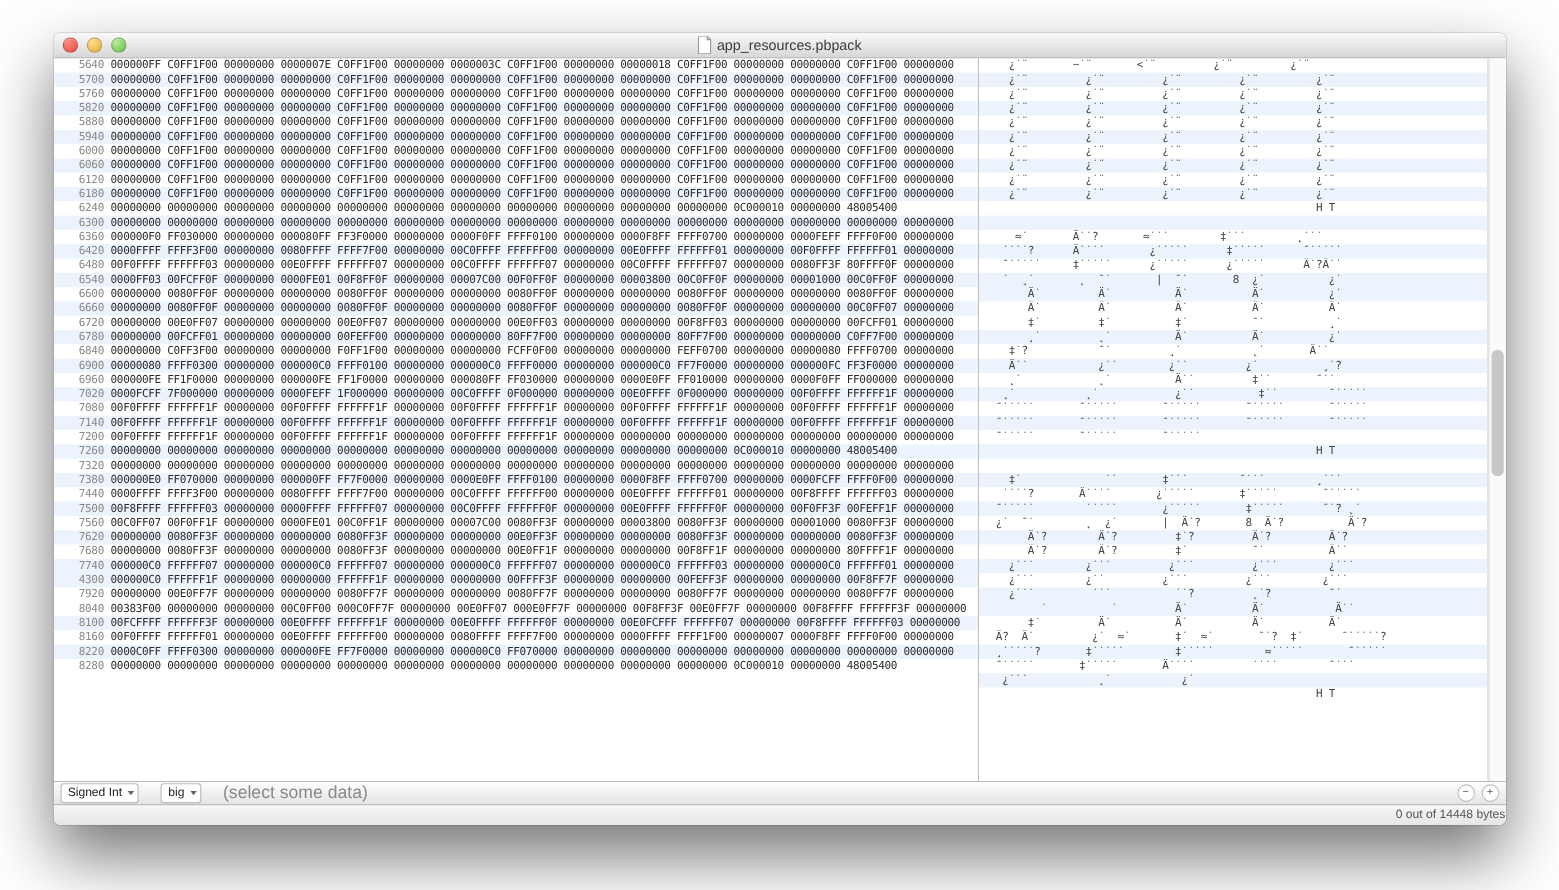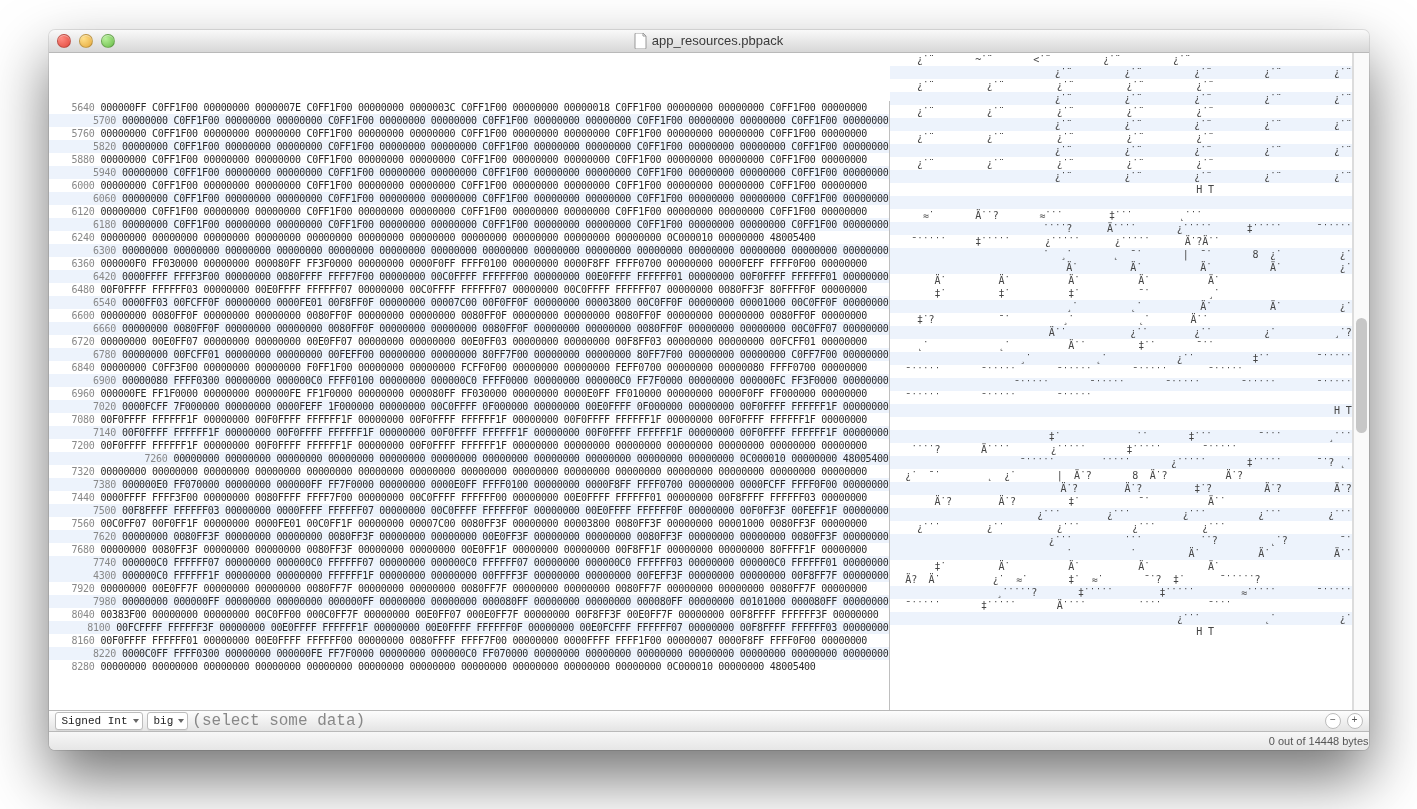--- a/index.html
+++ b/index.html
@@ -55,21 +55,20 @@
     background: #fff;
     display: flex;
     overflow: hidden;
     border-bottom: 1px solid #b9b9b9;
   }
   .hex-pane {
     flex: 0 0 840px;
     overflow: hidden;
     position: relative;
     border-right: 1px solid #bfbfbf;
-    margin-top: 48px;
   }
   .ascii-pane {
     flex: 1;
     overflow: hidden;
     position: relative;
     border-right: 1px solid #dcdcdc;
   }
   .scrollbar {
     width: 15px;
     background: #fafafa;
@@ -77,21 +76,21 @@
     position: relative;
   }
   .scroll-thumb {
     position: absolute;
     left: 2px; right: 2px;
     top: 265px; height: 115px;
     border-radius: 6px;
     background: #c7c7c7;
   }
   .row { display:flex; height:13px; line-height:13px; white-space: pre; }
-  .row.alt { background:#edf3fc;justify-content:flex-end; }
+  .row.alt { background:#edf3fc; }
   .addr {
     width: 46px;
     color:#888;
     text-align:right;
     padding-right:6px;
     font-family: Monaco, Menlo, Consolas, monospace;
     font-size:10px;
     letter-spacing:-0.3px;
     flex-shrink:0;
   }
@@ -110,23 +109,22 @@
     padding-left:10px;
     overflow:hidden;
   }
   .statusbar {
     height: 20px;
     display:flex;
     align-items:center;
     background: linear-gradient(#fdfdfd,#e4e4e4);
     border-bottom:1px solid #b9b9b9;
     padding:0 6px;
-    gap:4px;
+    gap:20px;
     position:relative;
-    font-family:Liberation Mono, monospace;
   }
   .select {
     display:inline-flex;
     align-items:center;
     height:16px;
     font-size:11px;
     padding:0 14px 0 6px;
     background:#fff;
     border:1px solid #bcbcbc;
     border-radius:3px;
@@ -217,21 +215,20 @@
         <div class="row"><span class="addr">7320</span><span class="hex">00000000 00000000 00000000 00000000 00000000 00000000 00000000 00000000 00000000 00000000 00000000 00000000 00000000 00000000 00000000</span></div>
         <div class="row alt"><span class="addr">7380</span><span class="hex">000000E0 FF070000 00000000 000000FF FF7F0000 00000000 0000E0FF FFFF0100 00000000 0000F8FF FFFF0700 00000000 0000FCFF FFFF0F00 00000000</span></div>
         <div class="row"><span class="addr">7440</span><span class="hex">0000FFFF FFFF3F00 00000000 0080FFFF FFFF7F00 00000000 00C0FFFF FFFFFF00 00000000 00E0FFFF FFFFFF01 00000000 00F8FFFF FFFFFF03 00000000</span></div>
         <div class="row alt"><span class="addr">7500</span><span class="hex">00F8FFFF FFFFFF03 00000000 0000FFFF FFFFFF07 00000000 00C0FFFF FFFFFF0F 00000000 00E0FFFF FFFFFF0F 00000000 00F0FF3F 00FEFF1F 00000000</span></div>
         <div class="row"><span class="addr">7560</span><span class="hex">00C0FF07 00F0FF1F 00000000 0000FE01 00C0FF1F 00000000 00007C00 0080FF3F 00000000 00003800 0080FF3F 00000000 00001000 0080FF3F 00000000</span></div>
         <div class="row alt"><span class="addr">7620</span><span class="hex">00000000 0080FF3F 00000000 00000000 0080FF3F 00000000 00000000 00E0FF3F 00000000 00000000 0080FF3F 00000000 00000000 0080FF3F 00000000</span></div>
         <div class="row"><span class="addr">7680</span><span class="hex">00000000 0080FF3F 00000000 00000000 0080FF3F 00000000 00000000 00E0FF1F 00000000 00000000 00F8FF1F 00000000 00000000 80FFFF1F 00000000</span></div>
         <div class="row alt"><span class="addr">7740</span><span class="hex">000000C0 FFFFFF07 00000000 000000C0 FFFFFF07 00000000 000000C0 FFFFFF07 00000000 000000C0 FFFFFF03 00000000 000000C0 FFFFFF01 00000000</span></div>
         <div class="row alt"><span class="addr">4300</span><span class="hex">000000C0 FFFFFF1F 00000000 00000000 FFFFFF1F 00000000 00000000 00FFFF3F 00000000 00000000 00FEFF3F 00000000 00000000 00F8FF7F 00000000</span></div>
         <div class="row"><span class="addr">7920</span><span class="hex">00000000 00E0FF7F 00000000 00000000 0080FF7F 00000000 00000000 0080FF7F 00000000 00000000 0080FF7F 00000000 00000000 0080FF7F 00000000</span></div>
-        <div class="row alt"><span class="addr">7980</span><span class="hex">00000000 000000FF 00000000 00000000 000000FF 00000000 00000000 000080FF 00000000 00000000 000080FF 00000000 00101000 000080FF 00000000</span></div>
         <div class="row"><span class="addr">8040</span><span class="hex">00383F00 00000000 00000000 00C0FF00 000C0FF7F 00000000 00E0FF07 000E0FF7F 00000000 00F8FF3F 00E0FF7F 00000000 00F8FFFF FFFFFF3F 00000000</span></div>
         <div class="row alt"><span class="addr">8100</span><span class="hex">00FCFFFF FFFFFF3F 00000000 00E0FFFF FFFFFF1F 00000000 00E0FFFF FFFFFF0F 00000000 00E0FCFFF FFFFFF07 00000000 00F8FFFF FFFFFF03 00000000</span></div>
         <div class="row"><span class="addr">8160</span><span class="hex">00F0FFFF FFFFFF01 00000000 00E0FFFF FFFFFF00 00000000 0080FFFF FFFF7F00 00000000 0000FFFF FFFF1F00 00000007 0000F8FF FFFF0F00 00000000</span></div>
         <div class="row alt"><span class="addr">8220</span><span class="hex">0000C0FF FFFF0300 00000000 000000FE FF7F0000 00000000 000000C0 FF070000 00000000 00000000 00000000 00000000 00000000 00000000 00000000</span></div>
         <div class="row"><span class="addr">8280</span><span class="hex">00000000 00000000 00000000 00000000 00000000 00000000 00000000 00000000 00000000 00000000 00000000 0C000010 00000000 48005400</span></div>
       </div>
     <div class="ascii-pane" id="ascii-pane">
         <div class="row"><span class="ascii">   ¿˙¨       ~˙¨       &lt;˙¨         ¿˙¨         ¿˙¨</span></div>
         <div class="row alt"><span class="ascii">   ¿˙¨         ¿˙¨         ¿˙¨         ¿˙¨         ¿˙¨</span></div>
         <div class="row"><span class="ascii">   ¿˙¨         ¿˙¨         ¿˙¨         ¿˙¨         ¿˙¨</span></div>

